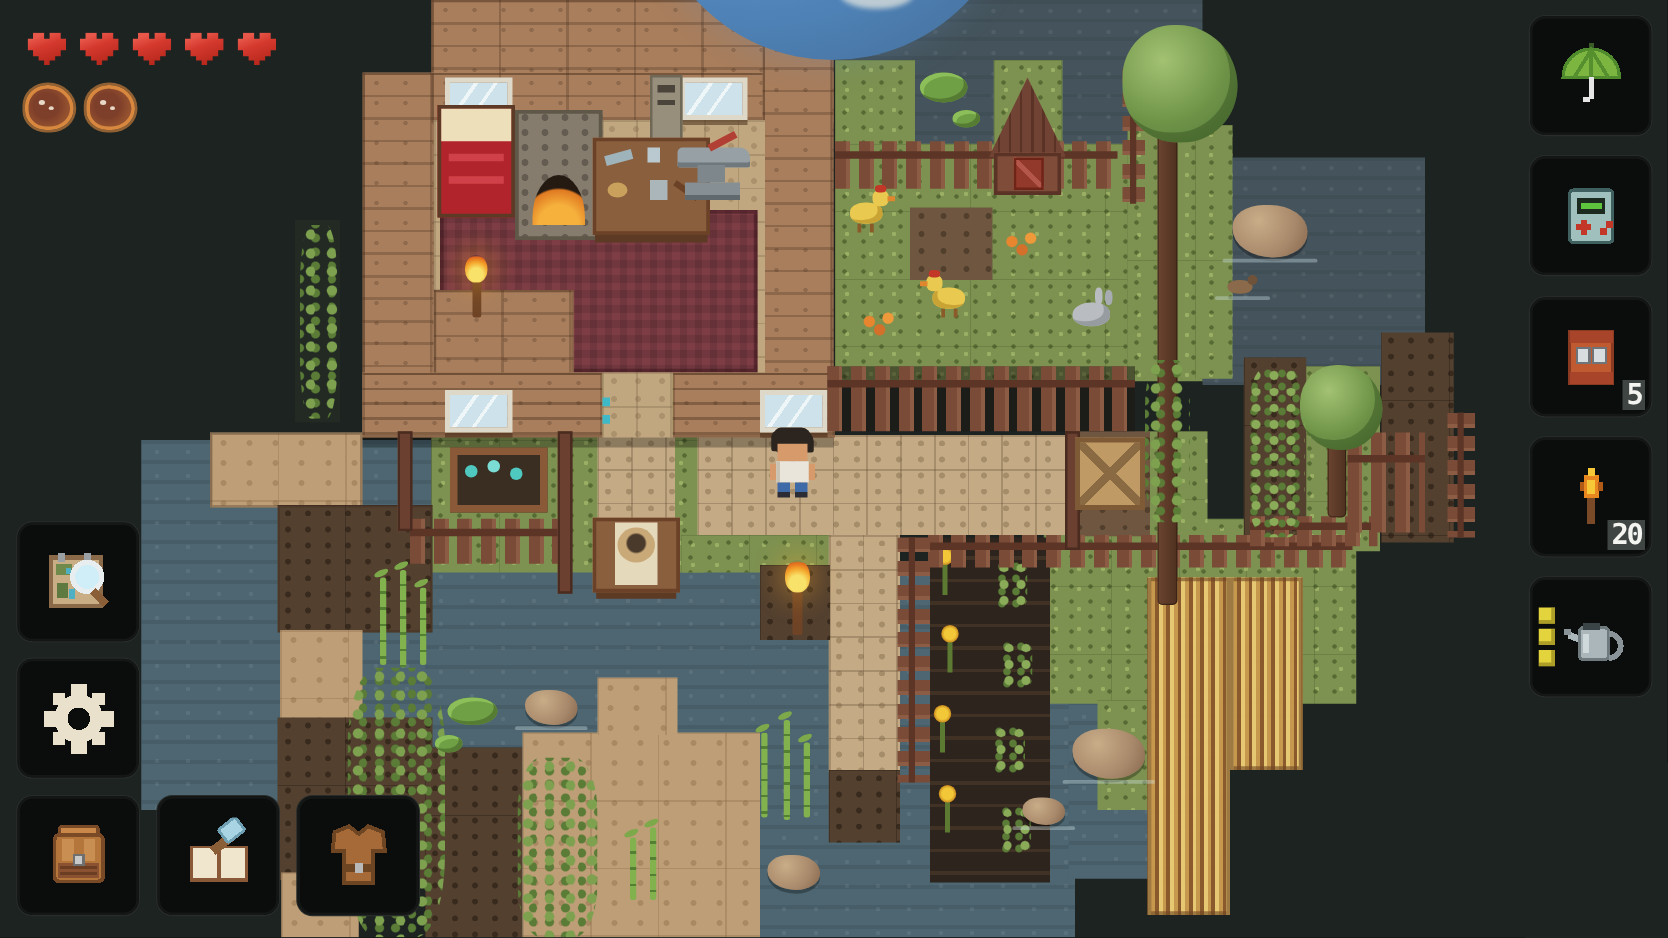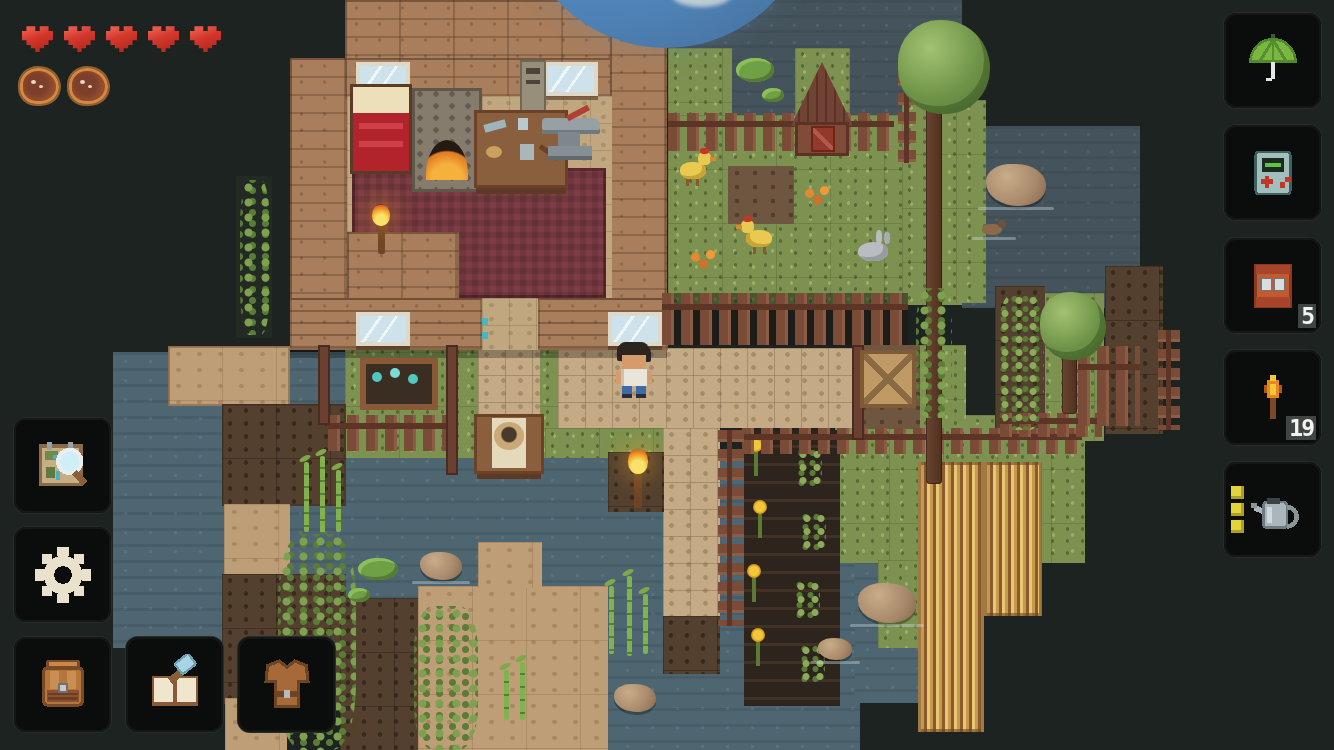--- a/index.html
+++ b/index.html
@@ -430,21 +430,21 @@
   </button>
   <button class="btn" style="left:1224px;top:350px" aria-label="torch">
     <svg width="60" height="60" viewBox="0 0 16 16">
       <rect x="7.1" y="7.6" width="1.8" height="6" fill="#7a4a28"></rect>
       <rect x="6.4" y="3.2" width="3.2" height="4.8" fill="#e8871f"></rect>
       <rect x="7.1" y="4.2" width="1.8" height="3" fill="#f6c838"></rect>
       <rect x="7.3" y="1.8" width="1.4" height="1.6" fill="#f6c838"></rect>
       <rect x="5.6" y="4.6" width="0.9" height="2" fill="#b05a18"></rect>
         <rect x="9.5" y="4.6" width="0.9" height="2" fill="#b05a18"></rect>
     </svg>
-    <span class="badge">19</span>
+    <span class="badge">20</span>
   </button>
   <button class="btn" style="left:1224px;top:462px" aria-label="watering can">
     <svg width="60" height="60" viewBox="0 0 16 16">
       <polygon points="3,6.6 5.6,7.6 5.6,9.2 3,8.2" fill="#aab6ba"></polygon>
       <rect x="2.2" y="6.1" width="1.5" height="1.3" fill="#8a9498"></rect>
       <rect x="5.5" y="5.9" width="6.2" height="6.8" rx="0.8" fill="#aab6ba" stroke="#6f7a7e" stroke-width="0.7"></rect>
       <rect x="6.3" y="4.8" width="3.6" height="1.7" fill="#3a4446"></rect>
       <rect x="6.3" y="7.2" width="1.3" height="4.2" fill="#cfd9dc"></rect>
       <path d="M11.7,7.2 a2.6,2.6 0 0 1 0,5.2" fill="none" stroke="#8a9498" stroke-width="1.2"></path>
     </svg>

